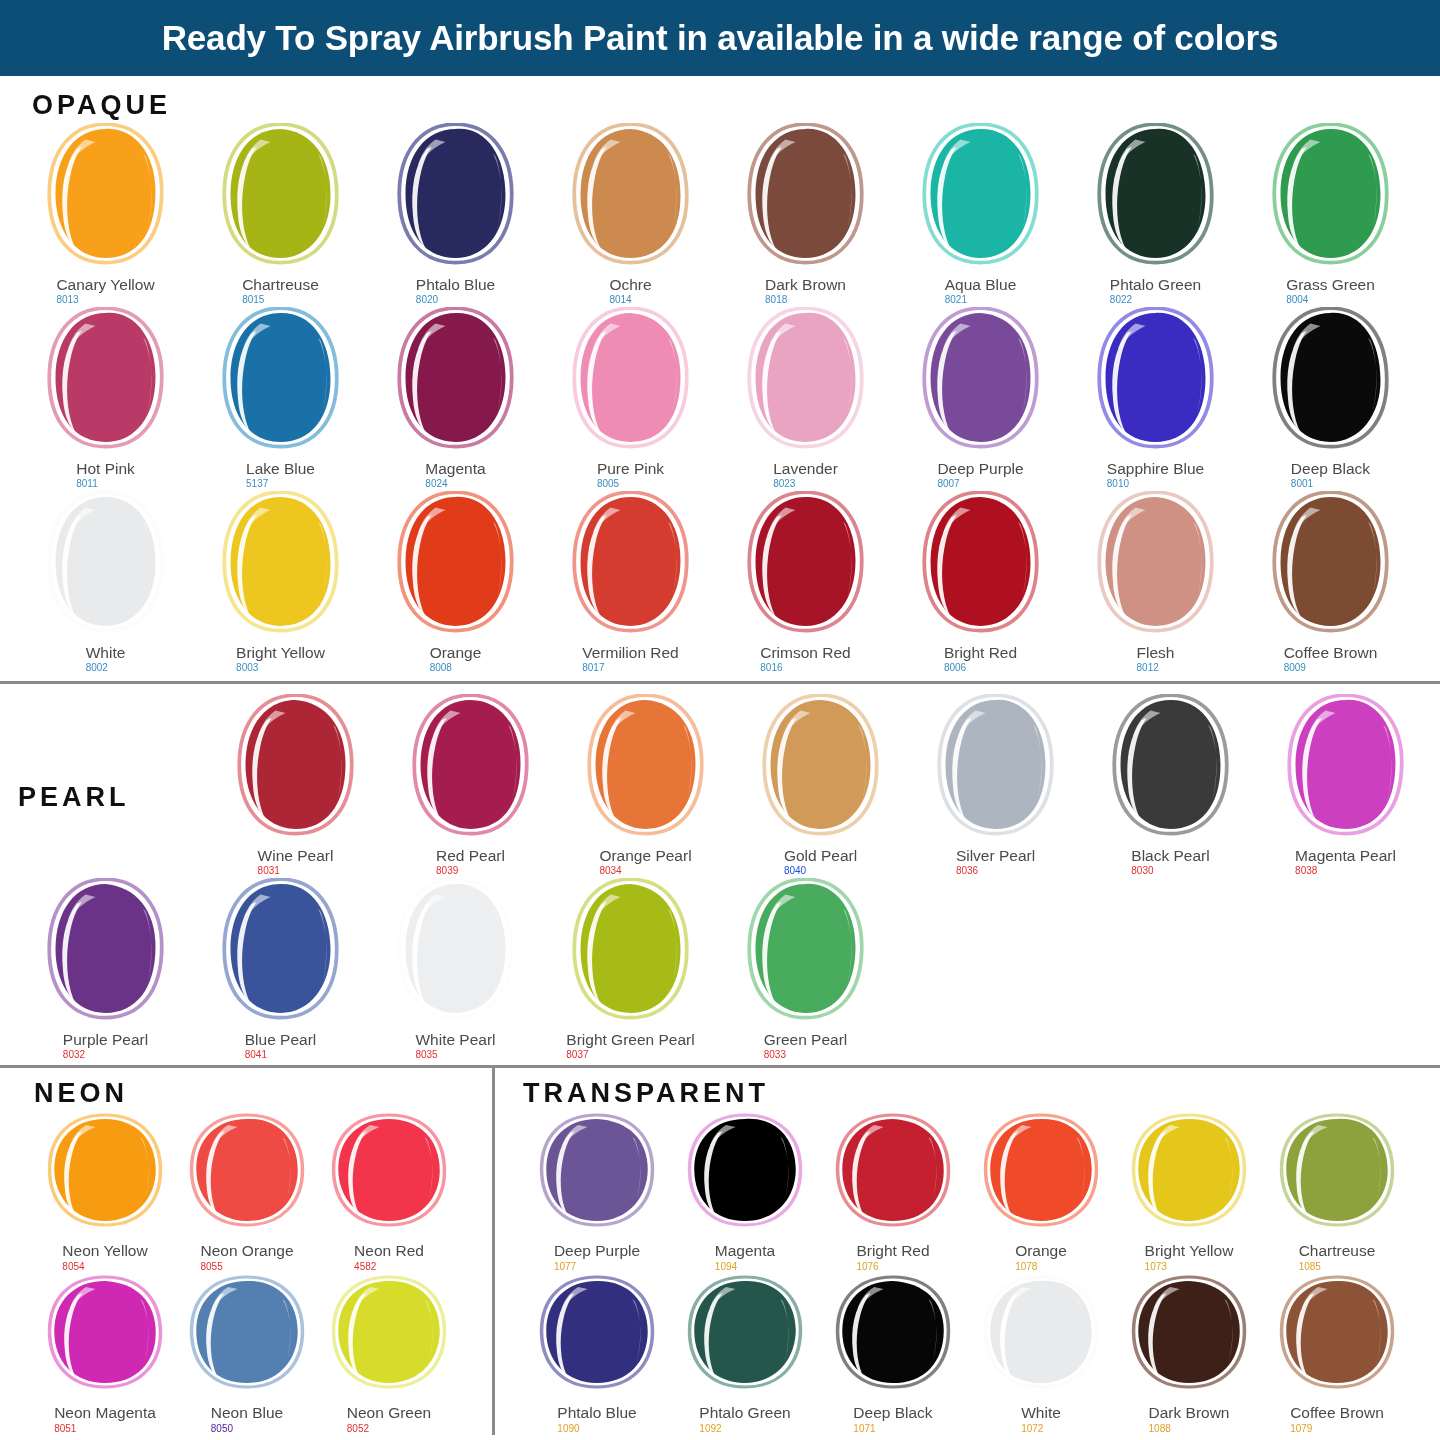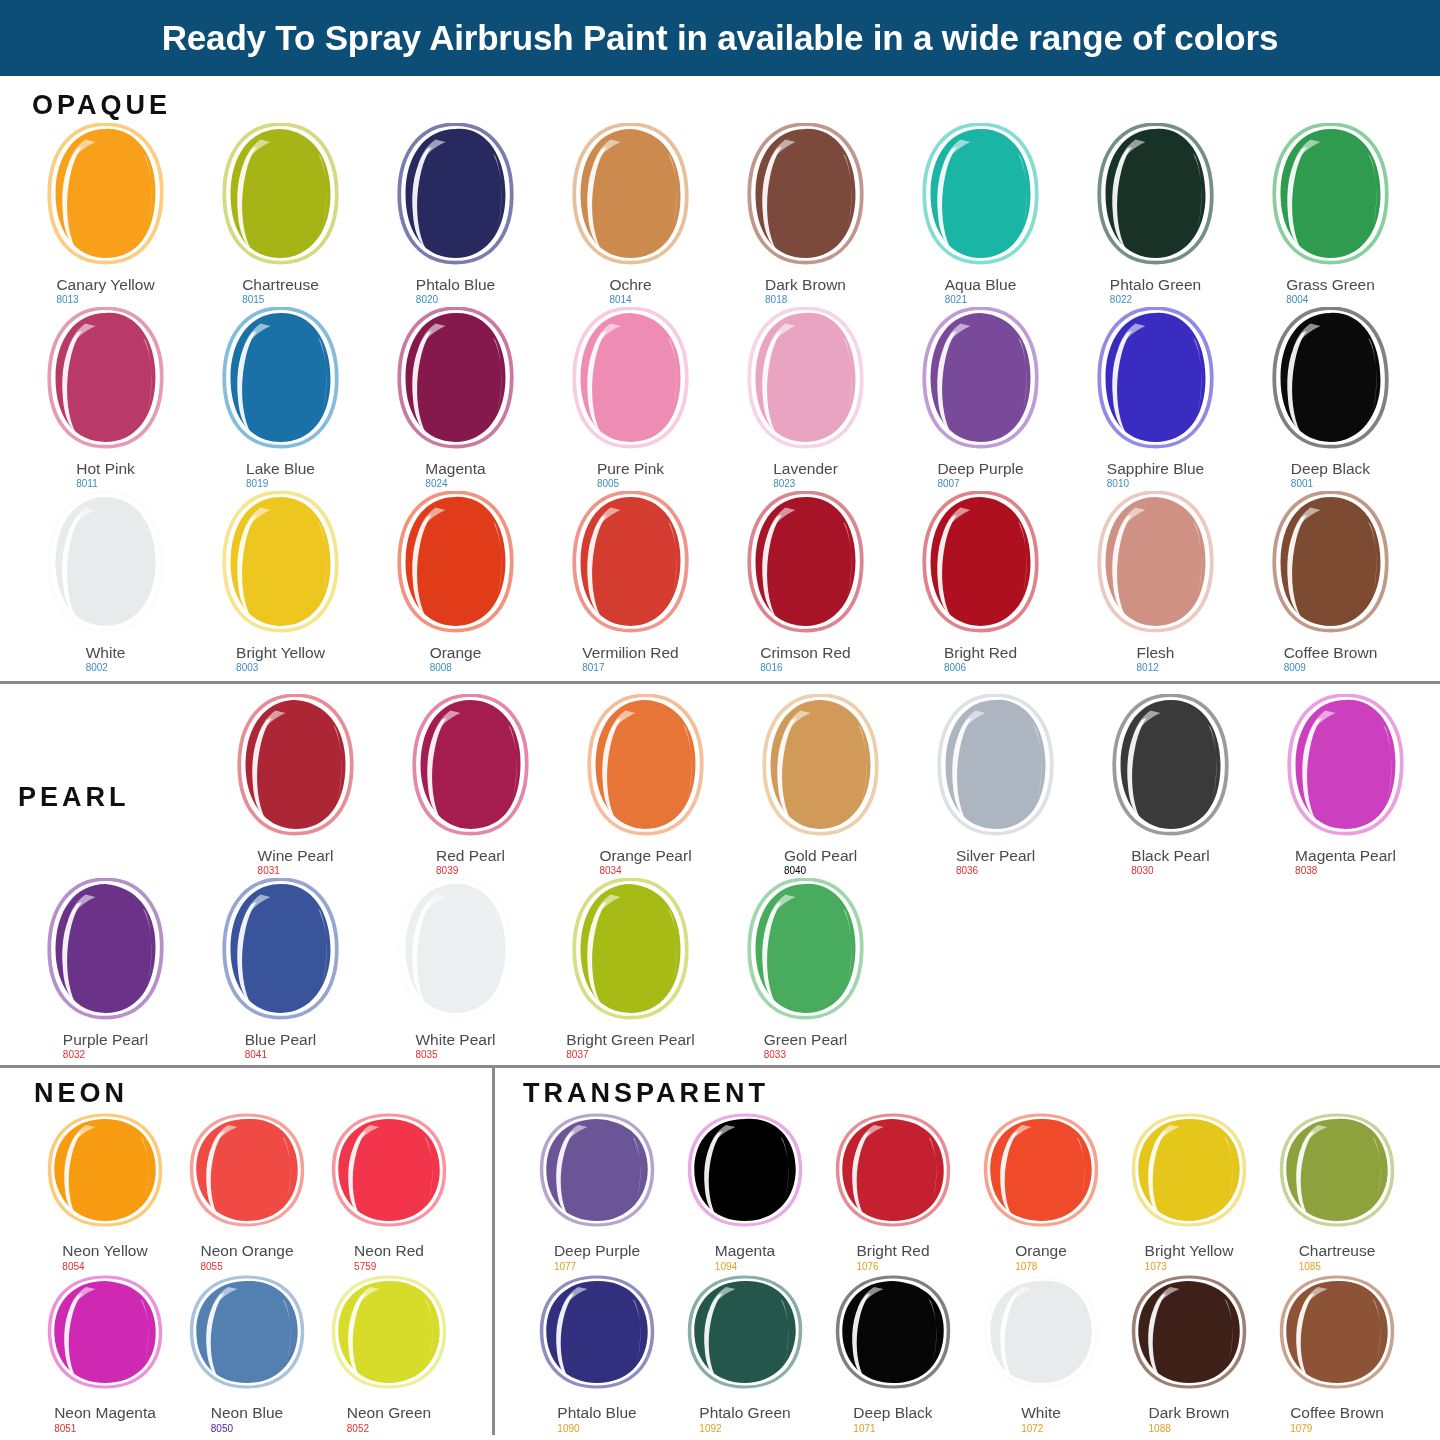--- a/index.html
+++ b/index.html
@@ -246,21 +246,21 @@
               <svg class="blobsvg" width="125" height="142" viewBox="0 0 100 120" preserveAspectRatio="none">
                 <path d="M50,1 C78,1 95,25 95,60.5367766731797 C95,97 77,118 50,118 C23,118 5,97 5,60 C5,25 22,1 50,1 Z" fill="none" stroke="#6fb0d6" stroke-width="3" opacity="0.85"></path>
                 <path d="M50,5 C74,4.300787927040801 90,27 90,60.5367766731797 C90,94.07925832267938 74,114 50,114 C26,114 10,93.16235005470662 10,60 C10,27 26,5 50,5 Z" fill="#1a71a8"></path>
                 <path d="M27,22 C17,36 14,56 16,78 C17,92 21,101 26,106 C20,94 18,74 20,56 C22,40 25,29 31,20 Z" fill="#ffffff" opacity="0.92"></path>
                 <path d="M34,14 C26,20 22,28 20,36 C26,27 33,20 42,16 Z" fill="#ffffff" opacity="0.55"></path>
                 <path d="M80,26 C88,42 89,70 83,92 C88,72 88,44 82,28 Z" fill="#ffffff" opacity="0.45"></path>
               </svg>
             </div>
             <div class="labels">
               <div class="cname">Lake Blue</div>
-              <div class="ccode" style="color: rgb(58, 141, 191);">8019</div>
+              <div class="ccode" style="color: rgb(58, 141, 191);">5137</div>
             </div>
           </div>
           <div class="cell">
             <div class="blob-wrap">
               <svg class="blobsvg" width="125" height="142" viewBox="0 0 100 120" preserveAspectRatio="none">
                 <path d="M50,1 C78,1 95,25 95,59.12062002265884 C95,97 77,118 50,118 C23,118 5,97 5,60 C5,25 22,1 50,1 Z" fill="none" stroke="#c06392" stroke-width="3" opacity="0.85"></path>
                 <path d="M50,5 C74,3.965608902180975 90,27 90,59.12062002265884 C90,91.43876663704577 74,114 50,114 C26,114 10,92.95707144087646 10,60 C10,27 26,5 50,5 Z" fill="#85194c"></path>
                 <path d="M27,22 C17,36 14,56 16,78 C17,92 21,101 26,106 C20,94 18,74 20,56 C22,40 25,29 31,20 Z" fill="#ffffff" opacity="0.92"></path>
                 <path d="M34,14 C26,20 22,28 20,36 C26,27 33,20 42,16 Z" fill="#ffffff" opacity="0.55"></path>
                 <path d="M80,26 C88,42 89,70 83,92 C88,72 88,44 82,28 Z" fill="#ffffff" opacity="0.45"></path>
@@ -531,21 +531,21 @@
                 <svg class="blobsvg" width="125" height="142" viewBox="0 0 100 120" preserveAspectRatio="none">
                   <path d="M50,1 C78,1 95,25 95,60.938238830021874 C95,97 77,118 50,118 C23,118 5,97 5,60 C5,25 22,1 50,1 Z" fill="none" stroke="#eac79c" stroke-width="3" opacity="0.85"></path>
                   <path d="M50,5 C74,5.954385148288566 90,27 90,60.938238830021874 C90,90.67041132898157 74,114 50,114 C26,114 10,91.61287211824674 10,60 C10,27 26,5 50,5 Z" fill="#d19a59"></path>
                   <path d="M27,22 C17,36 14,56 16,78 C17,92 21,101 26,106 C20,94 18,74 20,56 C22,40 25,29 31,20 Z" fill="#ffffff" opacity="0.92"></path>
                   <path d="M34,14 C26,20 22,28 20,36 C26,27 33,20 42,16 Z" fill="#ffffff" opacity="0.55"></path>
                   <path d="M80,26 C88,42 89,70 83,92 C88,72 88,44 82,28 Z" fill="#ffffff" opacity="0.45"></path>
                 </svg>
               </div>
               <div class="labels">
                 <div class="cname">Gold Pearl</div>
-                <div class="ccode" style="color: #000000;">8040</div>
+                <div class="ccode" style="color: #1d4ed8;">8040</div>
               </div>
             </div>
             <div class="cell">
               <div class="blob-wrap">
                 <svg class="blobsvg" width="125" height="142" viewBox="0 0 100 120" preserveAspectRatio="none">
                   <path d="M50,1 C78,1 95,25 95,59.80040510054096 C95,97 77,118 50,118 C23,118 5,97 5,60 C5,25 22,1 50,1 Z" fill="none" stroke="#d7dce1" stroke-width="3" opacity="0.85"></path>
                   <path d="M50,5 C74,3.603125577810715 90,27 90,59.80040510054096 C90,94.67033802776132 74,114 50,114 C26,114 10,93.23721298795863 10,60 C10,27 26,5 50,5 Z" fill="#adb6c0"></path>
                   <path d="M27,22 C17,36 14,56 16,78 C17,92 21,101 26,106 C20,94 18,74 20,56 C22,40 25,29 31,20 Z" fill="#ffffff" opacity="0.92"></path>
                   <path d="M34,14 C26,20 22,28 20,36 C26,27 33,20 42,16 Z" fill="#ffffff" opacity="0.55"></path>
                   <path d="M80,26 C88,42 89,70 83,92 C88,72 88,44 82,28 Z" fill="#ffffff" opacity="0.45"></path>
@@ -710,21 +710,21 @@
                 <svg class="blobsvg" width="118" height="120" viewBox="0 0 100 120" preserveAspectRatio="none">
                   <path d="M50,4 C80,4 97,26 97,59.971377507688885 C97,92 79,114 50,114 C21,114 3,92 3,58 C3,26 20,4 50,4 Z" fill="none" stroke="#f88391" stroke-width="3" opacity="0.85"></path>
                   <path d="M50,8 C76,8.345376225086511 93,28 93,59.971377507688885 C93,87.4017017198712 76,110 50,110 C24,110 7,87.02428119352408 7,58 C7,28 24,8 50,8 Z" fill="#f2354a"></path>
                   <path d="M27,22 C17,36 14,56 16,78 C17,92 21,101 26,106 C20,94 18,74 20,56 C22,40 25,29 31,20 Z" fill="#ffffff" opacity="0.92"></path>
                   <path d="M34,14 C26,20 22,28 20,36 C26,27 33,20 42,16 Z" fill="#ffffff" opacity="0.55"></path>
                   <path d="M80,26 C88,42 89,70 83,92 C88,72 88,44 82,28 Z" fill="#ffffff" opacity="0.45"></path>
                 </svg>
               </div>
               <div class="labels">
                 <div class="cname">Neon Red</div>
-                <div class="ccode" style="color: rgb(224, 48, 48);">5759</div>
+                <div class="ccode" style="color: rgb(224, 48, 48);">4582</div>
               </div>
             </div>
           </div>
           <div class="row">
             <div class="cell">
               <div class="blob-wrap">
                 <svg class="blobsvg" width="118" height="120" viewBox="0 0 100 120" preserveAspectRatio="none">
                   <path d="M50,4 C80,4 97,26 97,59.97369760964648 C97,92 79,114 50,114 C21,114 3,92 3,58 C3,26 20,4 50,4 Z" fill="none" stroke="#e680d4" stroke-width="3" opacity="0.85"></path>
                   <path d="M50,8 C76,9.632084343182214 93,28 93,59.97369760964648 C93,89.80203852058185 76,110 50,110 C24,110 7,89.27942070666904 7,58 C7,28 24,8 50,8 Z" fill="#cf28b2"></path>
                   <path d="M27,22 C17,36 14,56 16,78 C17,92 21,101 26,106 C20,94 18,74 20,56 C22,40 25,29 31,20 Z" fill="#ffffff" opacity="0.92"></path>

